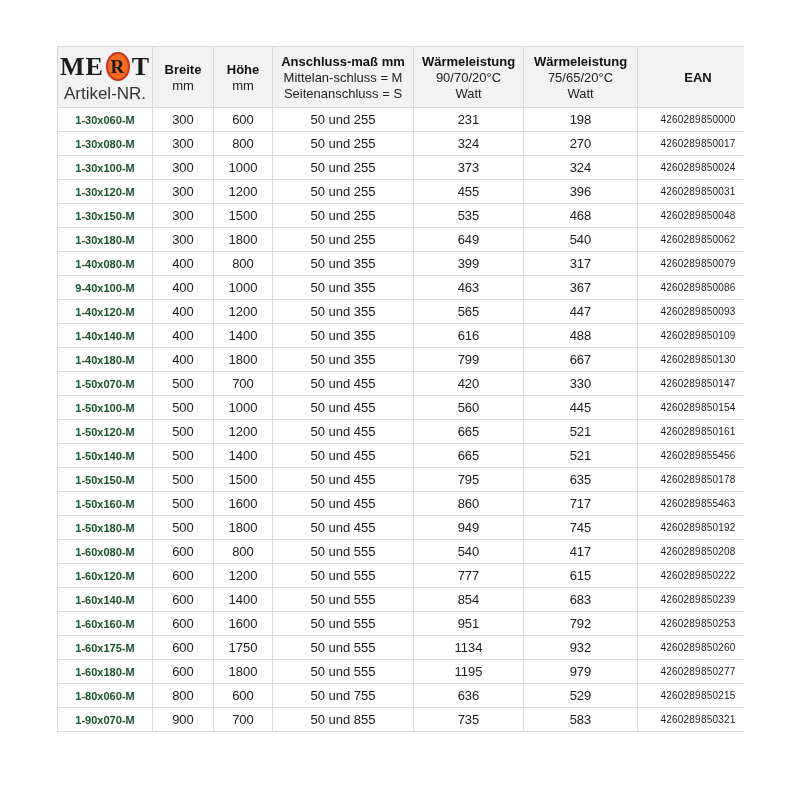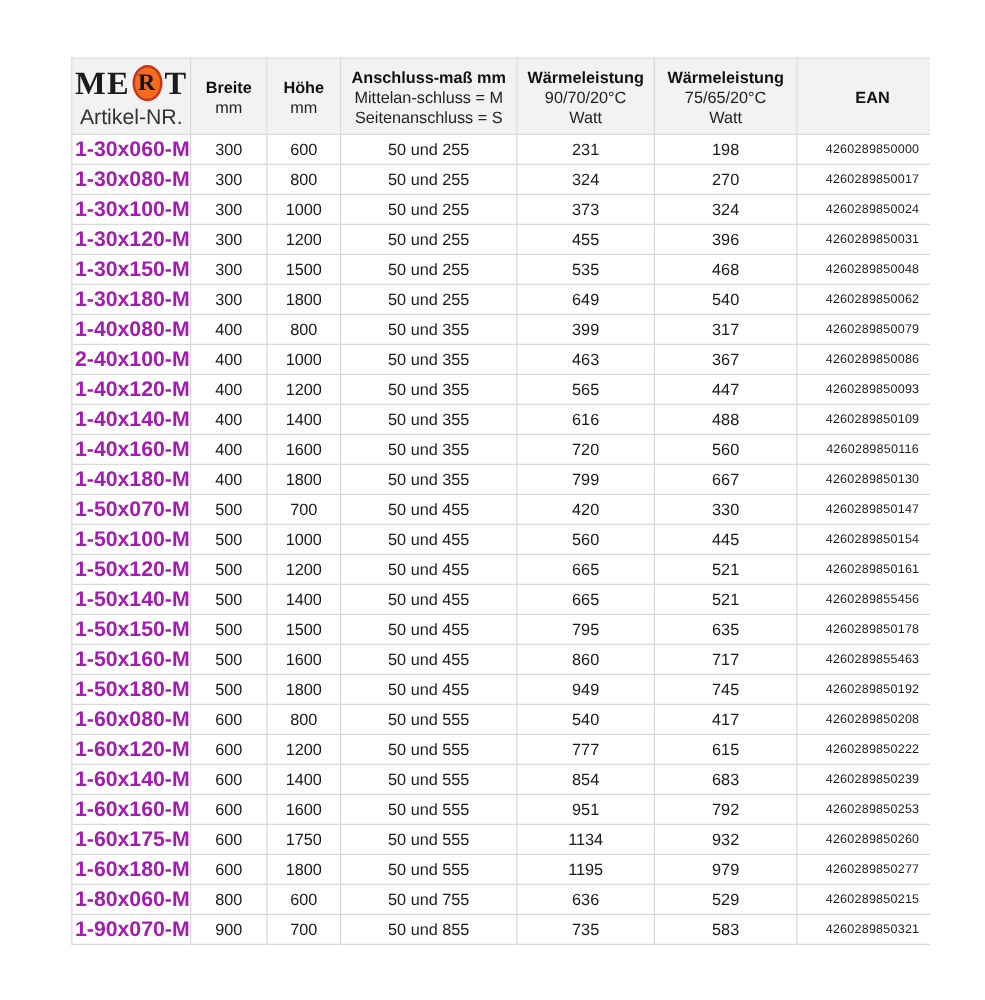--- a/index.html
+++ b/index.html
@@ -28,21 +28,21 @@
   thead th {
     background: #f2f2f2;
     height: 61px;
     border-bottom: 2px solid #1f1f1f;
     font-size: 13px;
     font-weight: bold;
     color: #111;
   }
   thead .sub { font-weight: normal; font-size: 13px; margin-top: 1px; color: #222; }
   tbody td { height: 24px; font-size: 13px; color: #1a1a1a; background: #fff; }
-  tbody td.col-artikel { font-weight: bold; font-size: 17px; color: #a21caf; }
+  tbody td.col-artikel { font-weight: bold; font-size: 11px; color: #14532d; }
   tbody td.col-ean { font-size: 10px; letter-spacing: 0.2px; }
   
   .logo-wrap { line-height: 1; }
   .logo {
     font-family: "Liberation Serif", serif;
     font-weight: bold;
     font-size: 26px;
     color: #1c1c1c;
     letter-spacing: 1px;
     display: flex;
@@ -183,21 +183,21 @@
         <tr>
           <td class="col-artikel">1-40x080-M</td>
           <td class="col-breite">400</td>
           <td class="col-hoehe">800</td>
           <td class="col-anschluss">50 und 355</td>
           <td class="col-watt90">399</td>
           <td class="col-watt75">317</td>
           <td class="col-ean">4260289850079</td>
         </tr>
         <tr>
-          <td class="col-artikel">2-40x100-M</td>
+          <td class="col-artikel">9-40x100-M</td>
           <td class="col-breite">400</td>
           <td class="col-hoehe">1000</td>
           <td class="col-anschluss">50 und 355</td>
           <td class="col-watt90">463</td>
           <td class="col-watt75">367</td>
           <td class="col-ean">4260289850086</td>
         </tr>
         <tr>
           <td class="col-artikel">1-40x120-M</td>
           <td class="col-breite">400</td>
@@ -208,29 +208,20 @@
           <td class="col-ean">4260289850093</td>
         </tr>
         <tr>
           <td class="col-artikel">1-40x140-M</td>
           <td class="col-breite">400</td>
           <td class="col-hoehe">1400</td>
           <td class="col-anschluss">50 und 355</td>
           <td class="col-watt90">616</td>
           <td class="col-watt75">488</td>
           <td class="col-ean">4260289850109</td>
-        </tr>
-        <tr>
-          <td class="col-artikel">1-40x160-M</td>
-          <td class="col-breite">400</td>
-          <td class="col-hoehe">1600</td>
-          <td class="col-anschluss">50 und 355</td>
-          <td class="col-watt90">720</td>
-          <td class="col-watt75">560</td>
-          <td class="col-ean">4260289850116</td>
         </tr>
         <tr>
           <td class="col-artikel">1-40x180-M</td>
           <td class="col-breite">400</td>
           <td class="col-hoehe">1800</td>
           <td class="col-anschluss">50 und 355</td>
           <td class="col-watt90">799</td>
           <td class="col-watt75">667</td>
           <td class="col-ean">4260289850130</td>
         </tr>

